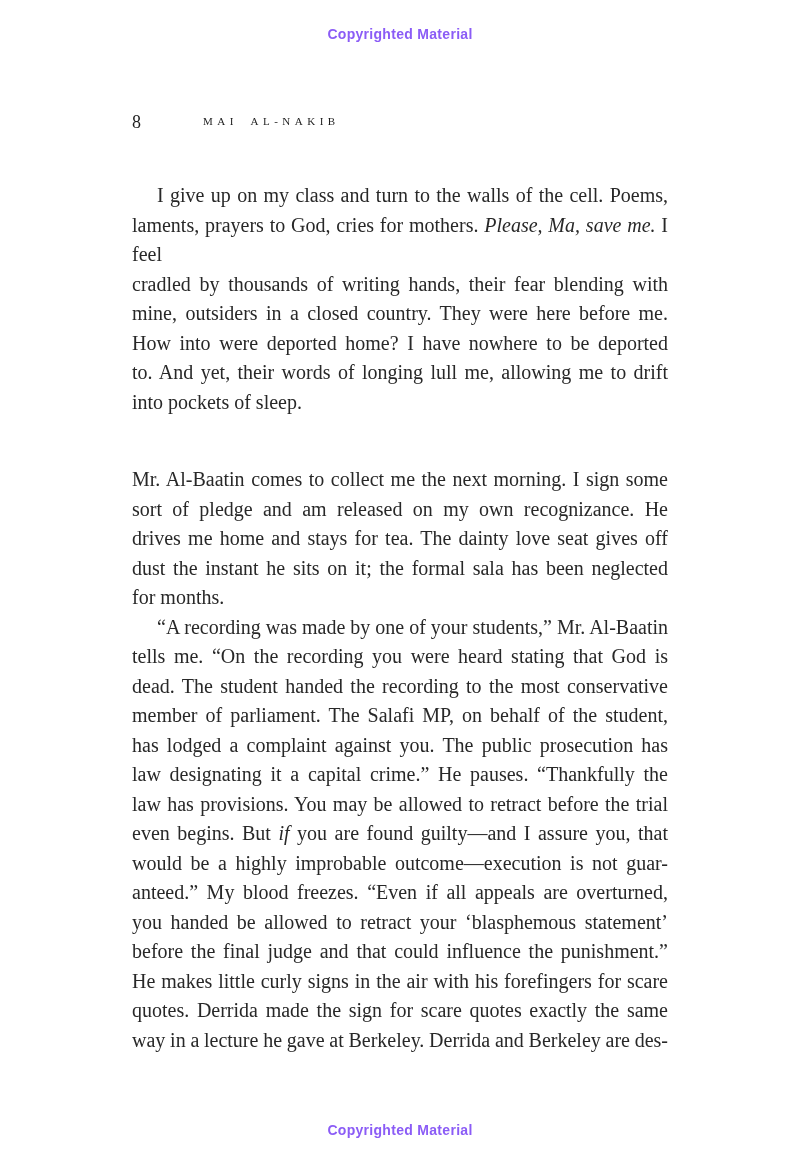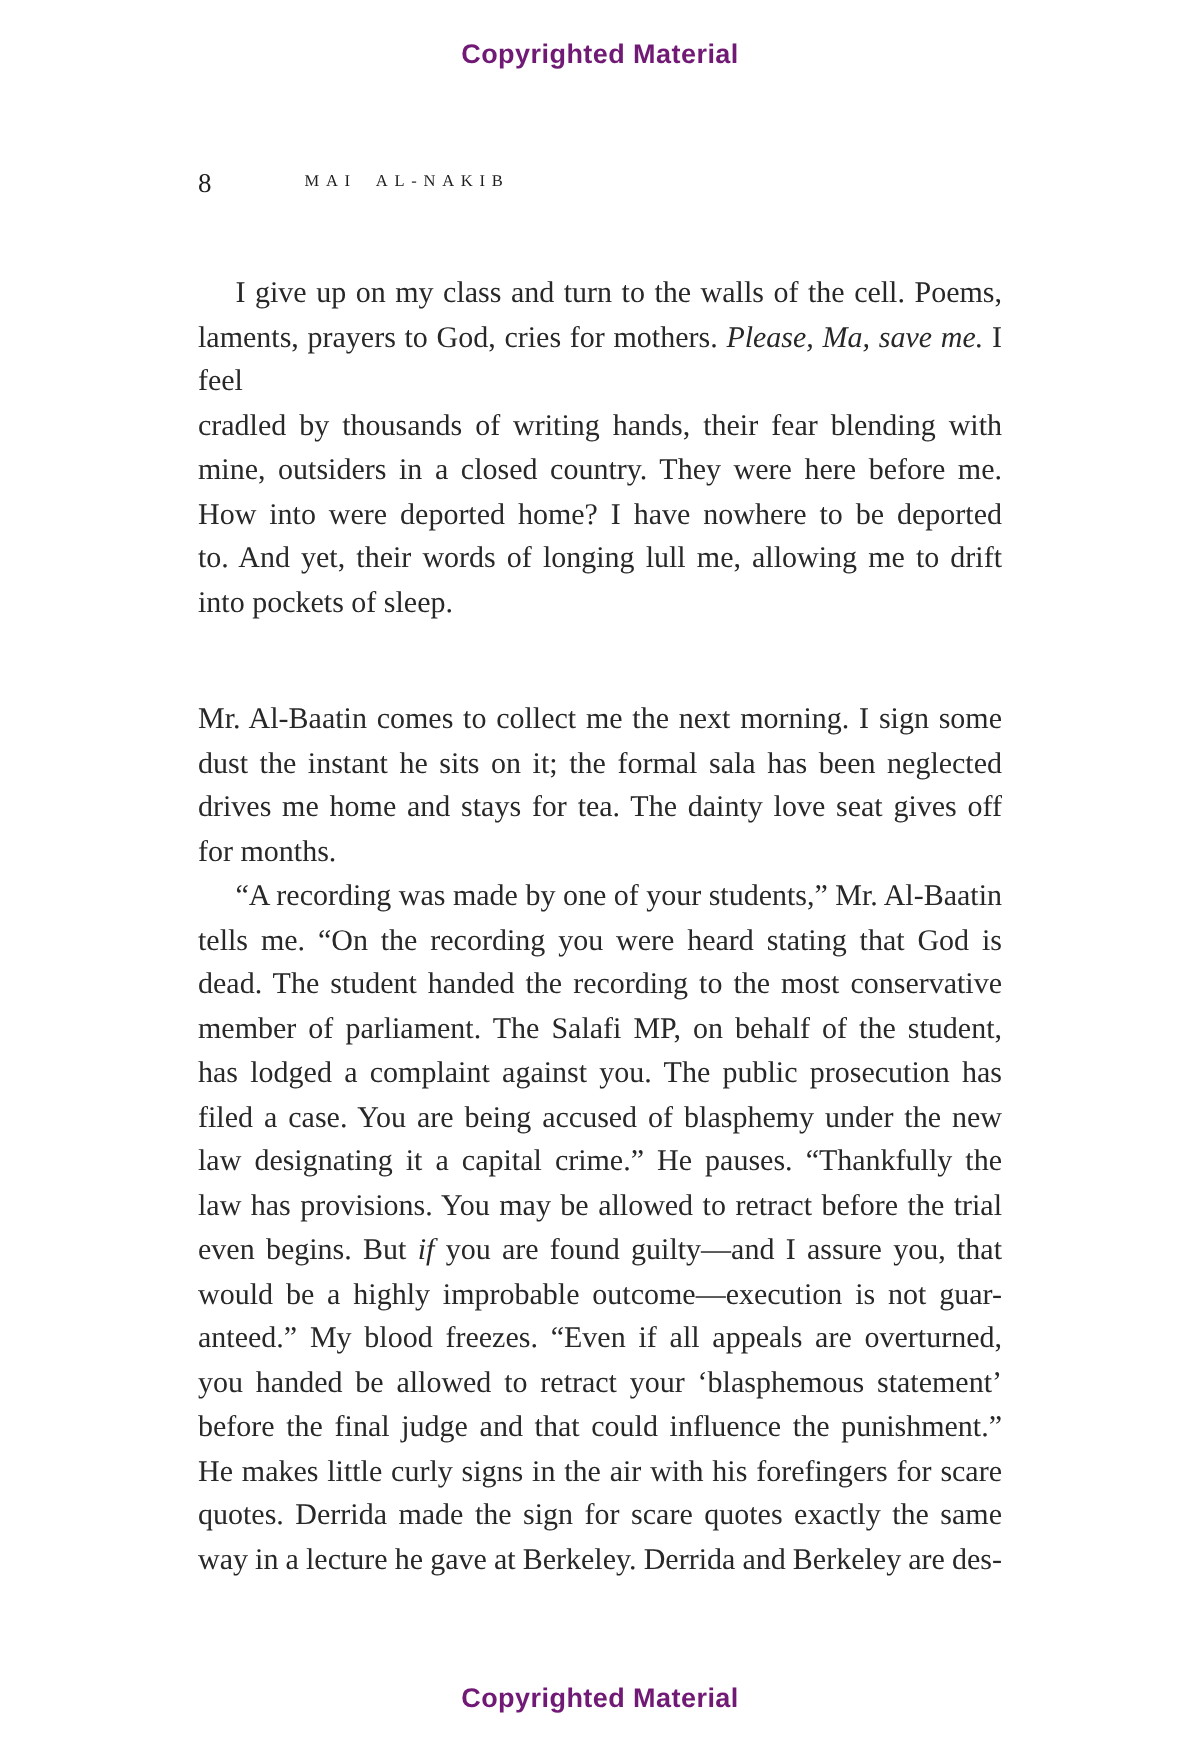--- a/index.html
+++ b/index.html
@@ -16,23 +16,23 @@
     font-family: "Liberation Serif", "DejaVu Serif", serif;
     color: #282828;
   }
   .copyright {
     position: absolute;
     left: 0;
     width: 800px;
     text-align: center;
     font-family: "Liberation Sans", "DejaVu Sans", sans-serif;
     font-weight: bold;
-    font-size: 18px;
+    font-size: 14px;
     letter-spacing: 0.3px;
-    color: #701a75;
+    color: #8b5cf6;
   }
   .copyright.top { top: 26px; }
   .copyright.bottom { top: 1122px; }
 
   .running-header {
     position: absolute;
     left: 132px;
     top: 112px;
     width: 536px;
     height: 22px;
@@ -98,31 +98,31 @@
         <div class="line indent"><span>I give up on my class and turn to the walls of the cell. Poems,</span></div>
         <div class="line"><span>laments, prayers to God, cries for mothers. </span><i>Please, Ma, save me.</i><span> I feel</span></div>
         <div class="line"><span>cradled by thousands of writing hands, their fear blending with</span></div>
         <div class="line"><span>mine, outsiders in a closed country. They were here before me.</span></div>
         <div class="line"><span>How into were deported home? I have nowhere to be deported</span></div>
         <div class="line"><span>to. And yet, their words of longing lull me, allowing me to drift</span></div>
         <div class="line short-last"><span>into pockets of sleep.</span></div>
       </div>
       <div class="paragraph section-break">
         <div class="line"><span>Mr. Al-Baatin comes to collect me the next morning. I sign some</span></div>
+        <div class="line"><span>sort of pledge and am released on my own recognizance. He</span></div>
+        <div class="line"><span>drives me home and stays for tea. The dainty love seat gives off</span></div>
         <div class="line"><span>dust the instant he sits on it; the formal sala has been neglected</span></div>
-        <div class="line"><span>drives me home and stays for tea. The dainty love seat gives off</span></div>
         <div class="line short-last"><span>for months.</span></div>
       </div>
       <div class="paragraph">
         <div class="line indent"><span>“A recording was made by one of your students,” Mr. Al-Baatin</span></div>
         <div class="line"><span>tells me. “On the recording you were heard stating that God is</span></div>
         <div class="line"><span>dead. The student handed the recording to the most conservative</span></div>
         <div class="line"><span>member of parliament. The Salafi MP, on behalf of the student,</span></div>
         <div class="line"><span>has lodged a complaint against you. The public prosecution has</span></div>
-        <div class="line"><span>filed a case. You are being accused of blasphemy under the new</span></div>
         <div class="line"><span>law designating it a capital crime.” He pauses. “Thankfully the</span></div>
         <div class="line"><span>law has provisions. You may be allowed to retract before the trial</span></div>
         <div class="line"><span>even begins. But </span><i>if</i><span> you are found guilty—and I assure you, that</span></div>
         <div class="line"><span>would be a highly improbable outcome—execution is not guar-</span></div>
         <div class="line"><span>anteed.” My blood freezes. “Even if all appeals are overturned,</span></div>
         <div class="line"><span>you handed be allowed to retract your ‘blasphemous statement’</span></div>
         <div class="line"><span>before the final judge and that could influence the punishment.”</span></div>
         <div class="line"><span>He makes little curly signs in the air with his forefingers for scare</span></div>
         <div class="line"><span>quotes. Derrida made the sign for scare quotes exactly the same</span></div>
         <div class="line"><span>way in a lecture he gave at Berkeley. Derrida and Berkeley are des-</span></div>

